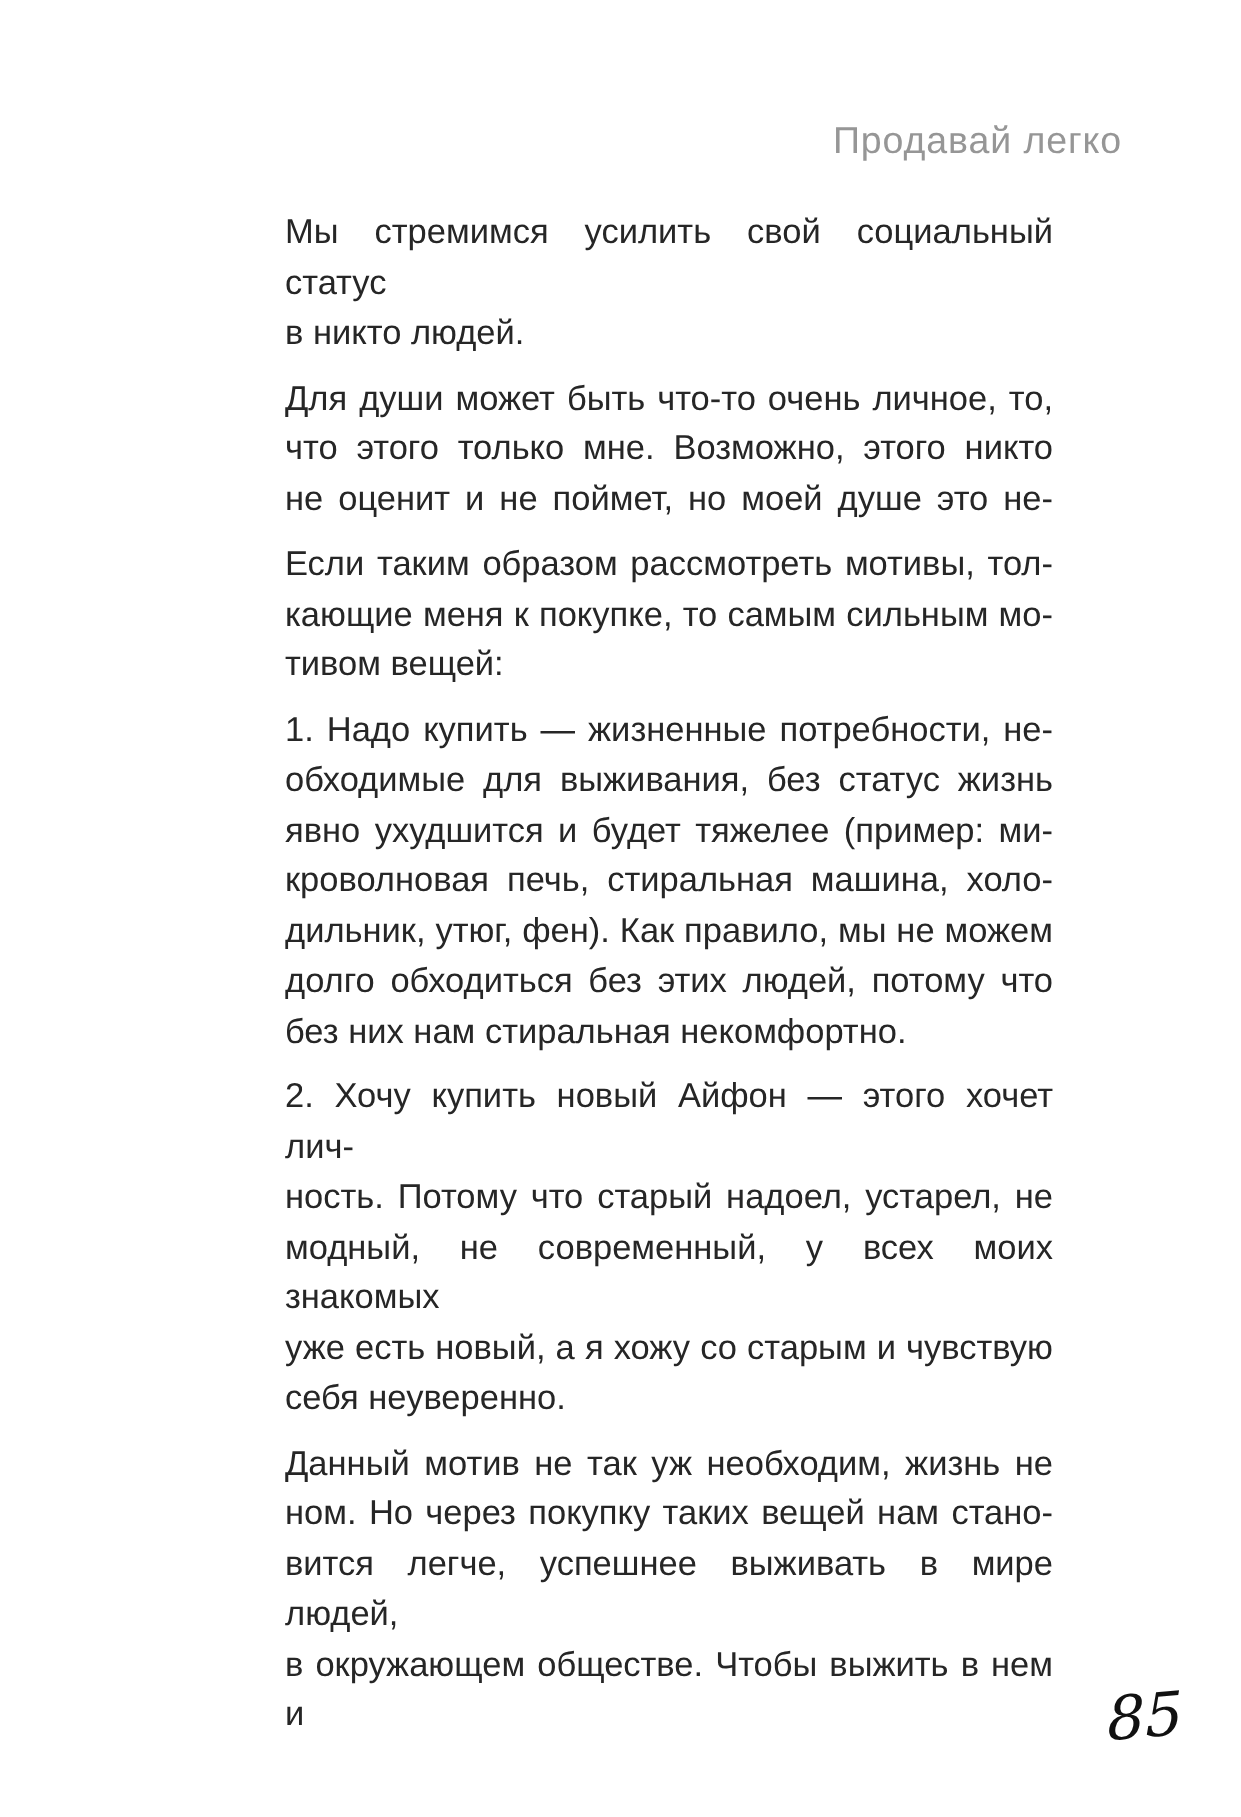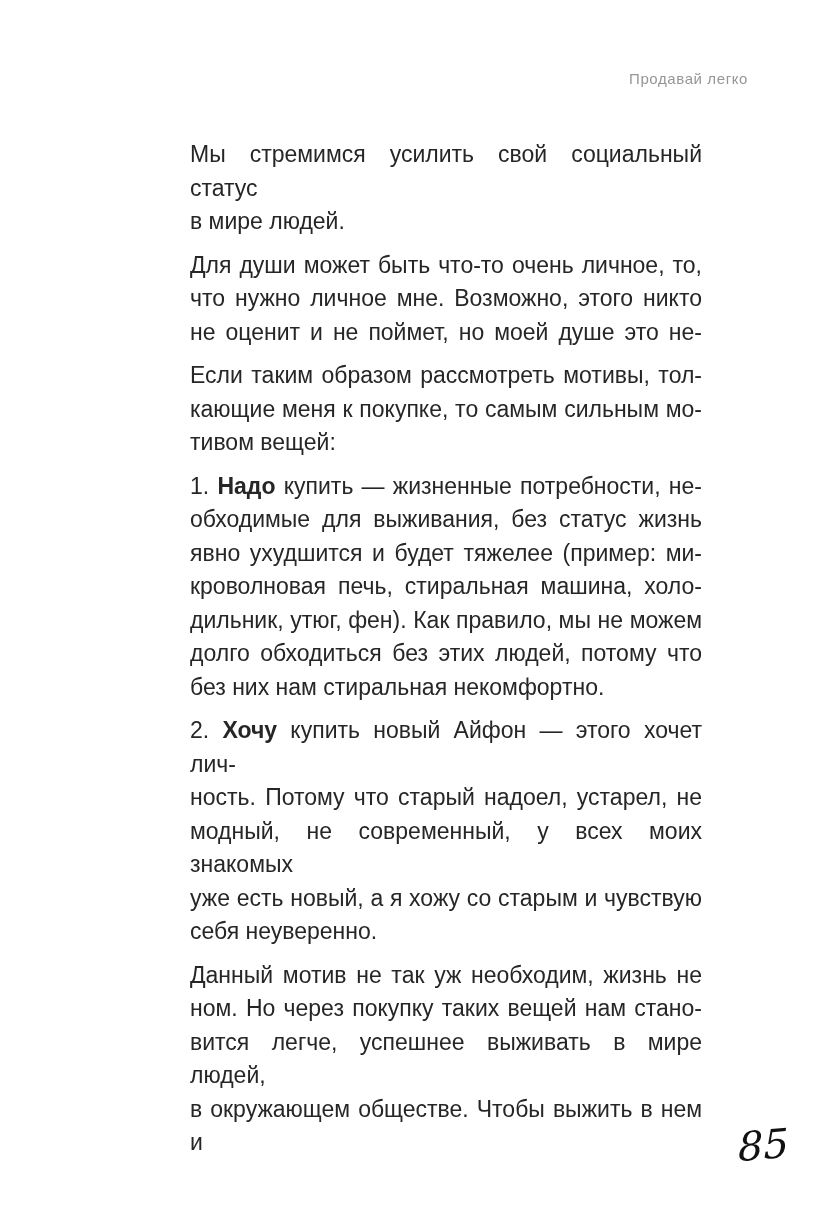--- a/index.html
+++ b/index.html
@@ -10,23 +10,23 @@
   .page {
     position: relative;
     width: 827px;
     height: 1211px;
     background: var(--page-bg, #ffffff);
     overflow: hidden;
     font-family: "Liberation Sans", sans-serif;
   }
   .running-header {
     position: absolute;
-    top: 70px;
+    top: 80px;
     right: 79px;
-    font-size: 15px;
+    font-size: 25px;
     letter-spacing: 0.6px;
     color: var(--header-color, #969696);
   }
   .text-block {
     position: absolute;
     top: 138px;
     left: 190px;
     width: 512px;
     font-size: 23px;
     line-height: 33.5px;
@@ -39,21 +39,21 @@
     text-align: justify;
     -moz-text-align-last: justify;
     text-align-last: justify;
     text-justify: inter-word;
   }
   .line.last {
     text-align-last: auto;
     -moz-text-align-last: auto;
   }
   .bold {
-    font-weight: bold;
+    font-weight: normal;
   }
   .page-number {
     position: absolute;
     top: 1122px;
     right: 38px;
     font-family: "DejaVu Serif", serif;
     font-style: italic;
     font-size: 40px;
     color: var(--ink-color, #111111);
     transform: rotate(-5deg) skewX(-4deg);
@@ -61,25 +61,25 @@
 </style>
 </head>
 <body>
 
 <div class="page">
   <div class="running-header">Продавай легко</div>
 
   <div class="text-block">
       <div class="paragraph">
         <div class="line">Мы стремимся усилить свой социальный статус</div>
-        <div class="line last">в мире людей.</div>
+        <div class="line last">в никто людей.</div>
       </div>
       <div class="paragraph">
         <div class="line">Для души может быть что-то очень личное, то,</div>
-        <div class="line">что нужно личное мне. Возможно, этого никто</div>
+        <div class="line">что этого только мне. Возможно, этого никто</div>
         <div class="line">не оценит и не поймет, но моей душе это не-</div>
       </div>
       <div class="paragraph">
         <div class="line">Если таким образом рассмотреть мотивы, тол-</div>
         <div class="line">кающие меня к покупке, то самым сильным мо-</div>
         <div class="line last">тивом вещей:</div>
       </div>
       <div class="paragraph">
         <div class="line"><span>1. </span><span class="bold">Надо</span><span> купить — жизненные потребности, не-</span></div>
         <div class="line">обходимые для выживания, без статус жизнь</div>

